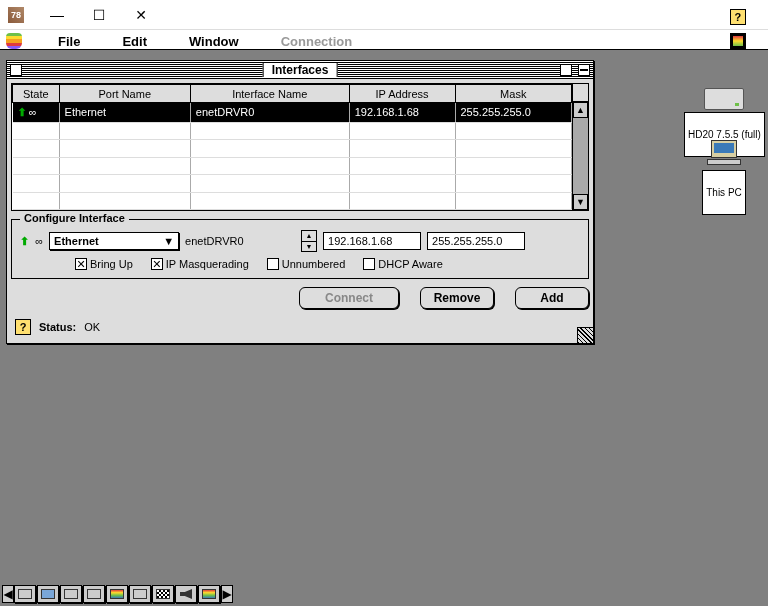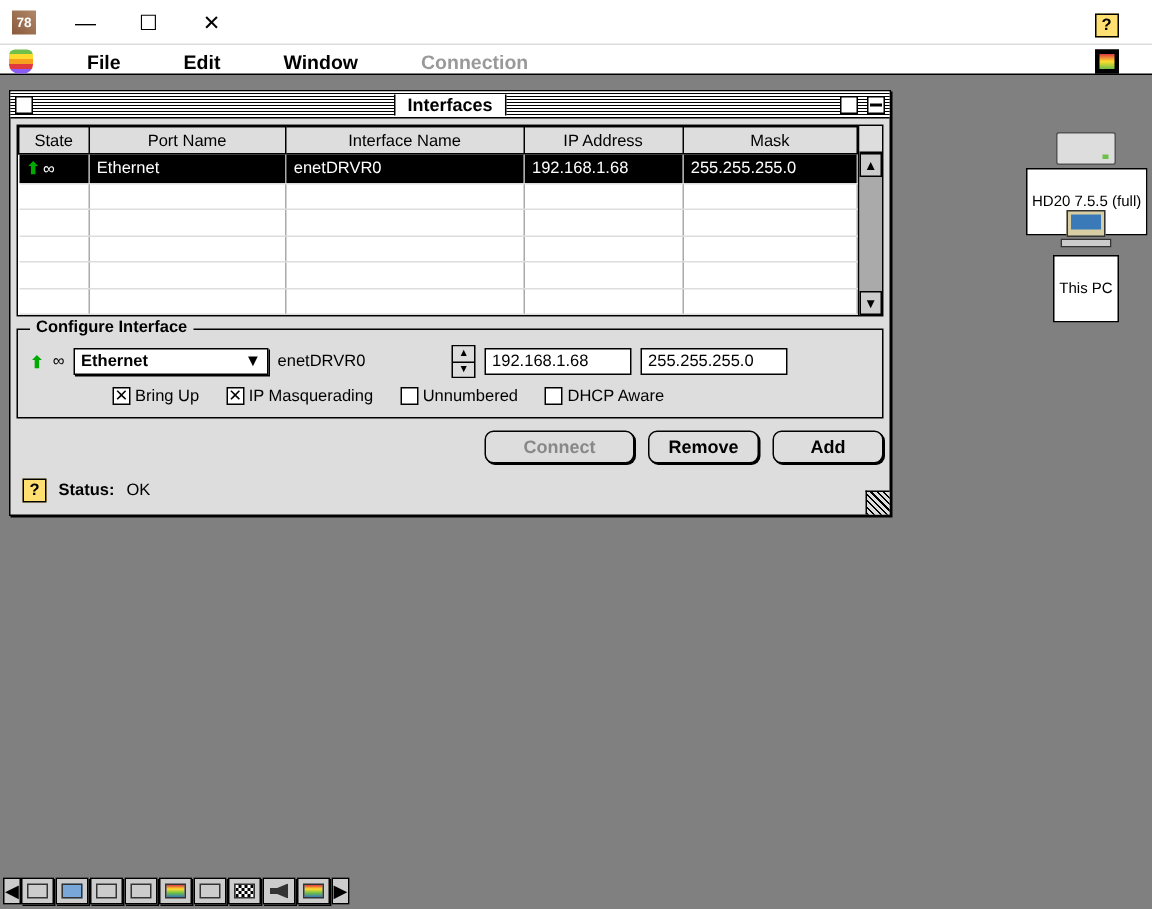--- a/index.html
+++ b/index.html
@@ -65,21 +65,21 @@
 .iface-label{flex:0 0 110px;}
 .stepper{width:16px;height:22px;display:flex;flex-direction:column;border:1px solid #000;}
 .step-btn{flex:1;background:#ddd;display:flex;align-items:center;justify-content:center;font-size:7px;cursor:pointer;border-bottom:1px solid #000;}
 .step-btn:last-child{border-bottom:none;}
 .text-input{height:18px;border:1px solid #000;background:#fff;padding:0 4px;font-size:11px;}
 .chk-row{display:flex;gap:18px;font-size:11px;padding-left:55px;}
 .checkbox{width:12px;height:12px;border:1px solid #000;display:inline-flex;align-items:center;justify-content:center;margin-right:3px;cursor:pointer;vertical-align:middle;background:#fff;}
 .checked-x{font-size:11px;line-height:10px;}
 .chk-label{display:inline-flex;align-items:center;cursor:pointer;}
 
-.btn-row{display:flex;justify-content:flex-end;gap:9px;margin-top:8px;}
+.btn-row{display:flex;justify-content:flex-end;gap:21px;margin-top:8px;}
 .mac-btn{min-width:74px;height:22px;border:1px solid #000;border-radius:6px;background:#ddd;display:flex;align-items:center;justify-content:center;font-size:12px;font-weight:bold;cursor:pointer;box-shadow:1px 1px 0 #000;}
 .mac-btn.disabled{color:#888;cursor:default;}
 
 .status-row{display:flex;align-items:center;gap:8px;margin-top:10px;font-size:11px;padding:0 4px 4px;}
 .resize{position:absolute;bottom:0;right:0;width:16px;height:16px;border-left:1px solid #000;border-top:1px solid #000;background:repeating-linear-gradient(45deg,#000,#000 1px,#ddd 1px,#ddd 3px);cursor:nwse-resize;}
 
 .taskbar{position:absolute;left:2px;bottom:2px;display:flex;align-items:center;height:20px;}
 .tb-btn{width:22px;height:18px;border:1px solid #000;background:#ccc;margin-right:1px;display:flex;align-items:center;justify-content:center;cursor:pointer;box-shadow:1px 1px 0 #000;}
 .tb-arrow{width:12px;height:18px;display:flex;align-items:center;justify-content:center;font-size:12px;background:#ccc;border:1px solid #000;cursor:pointer;}
 .tb-glyph{width:14px;height:10px;border:1px solid #333;}

